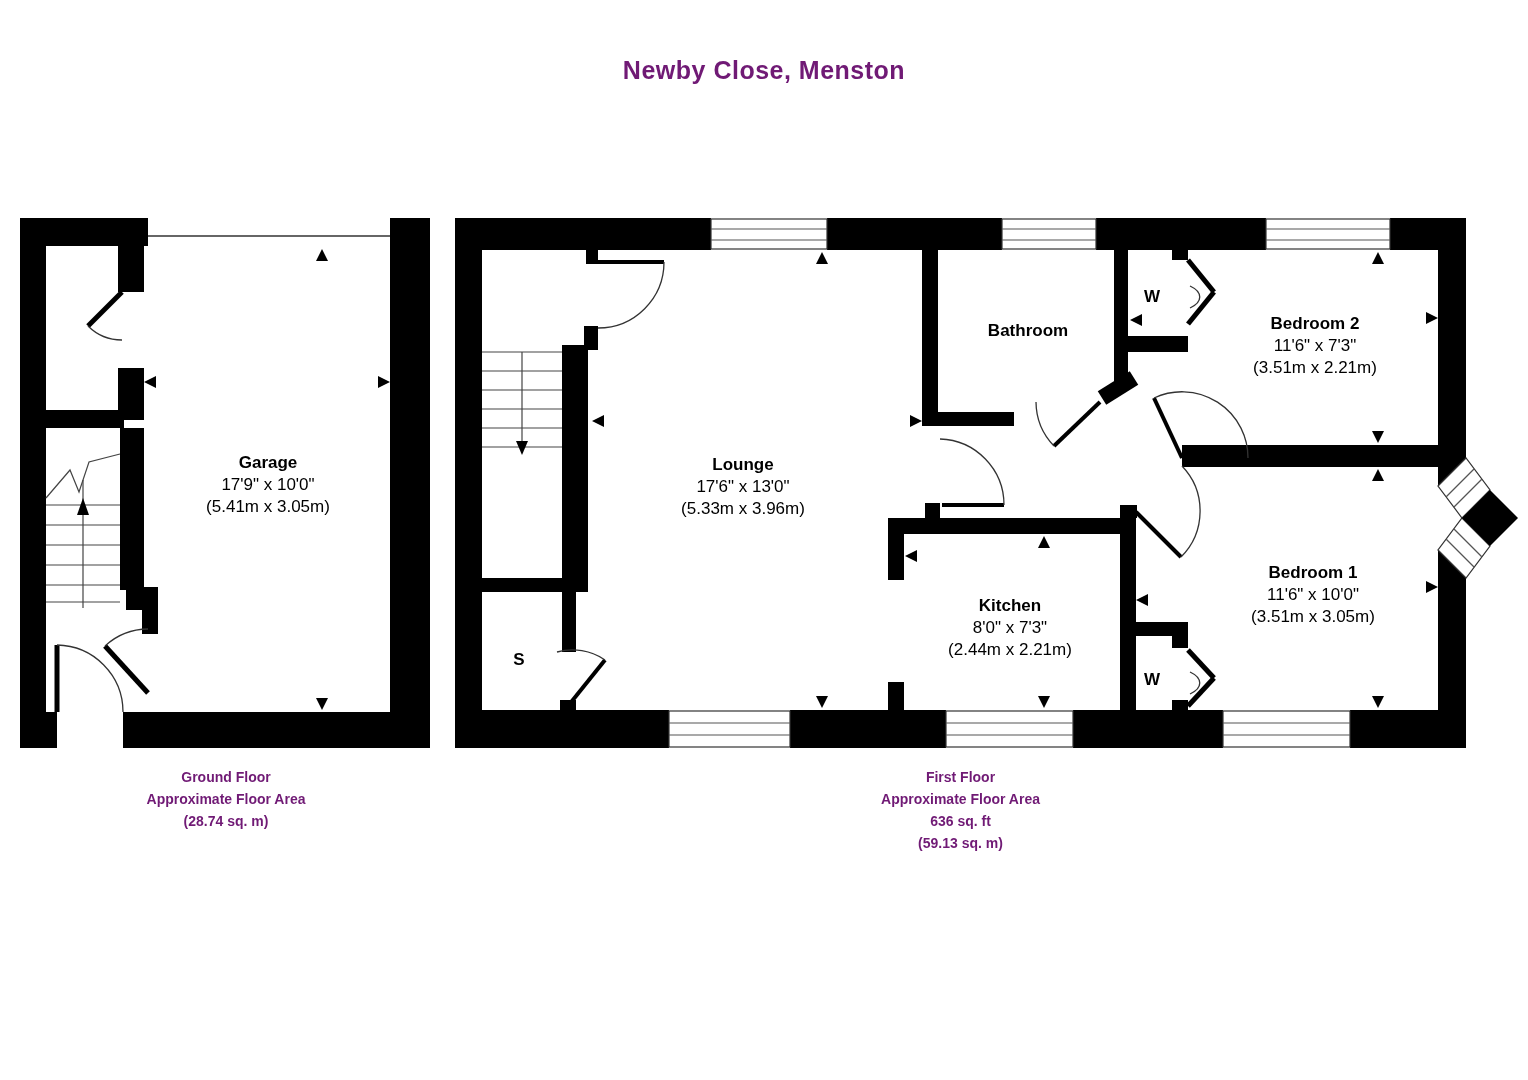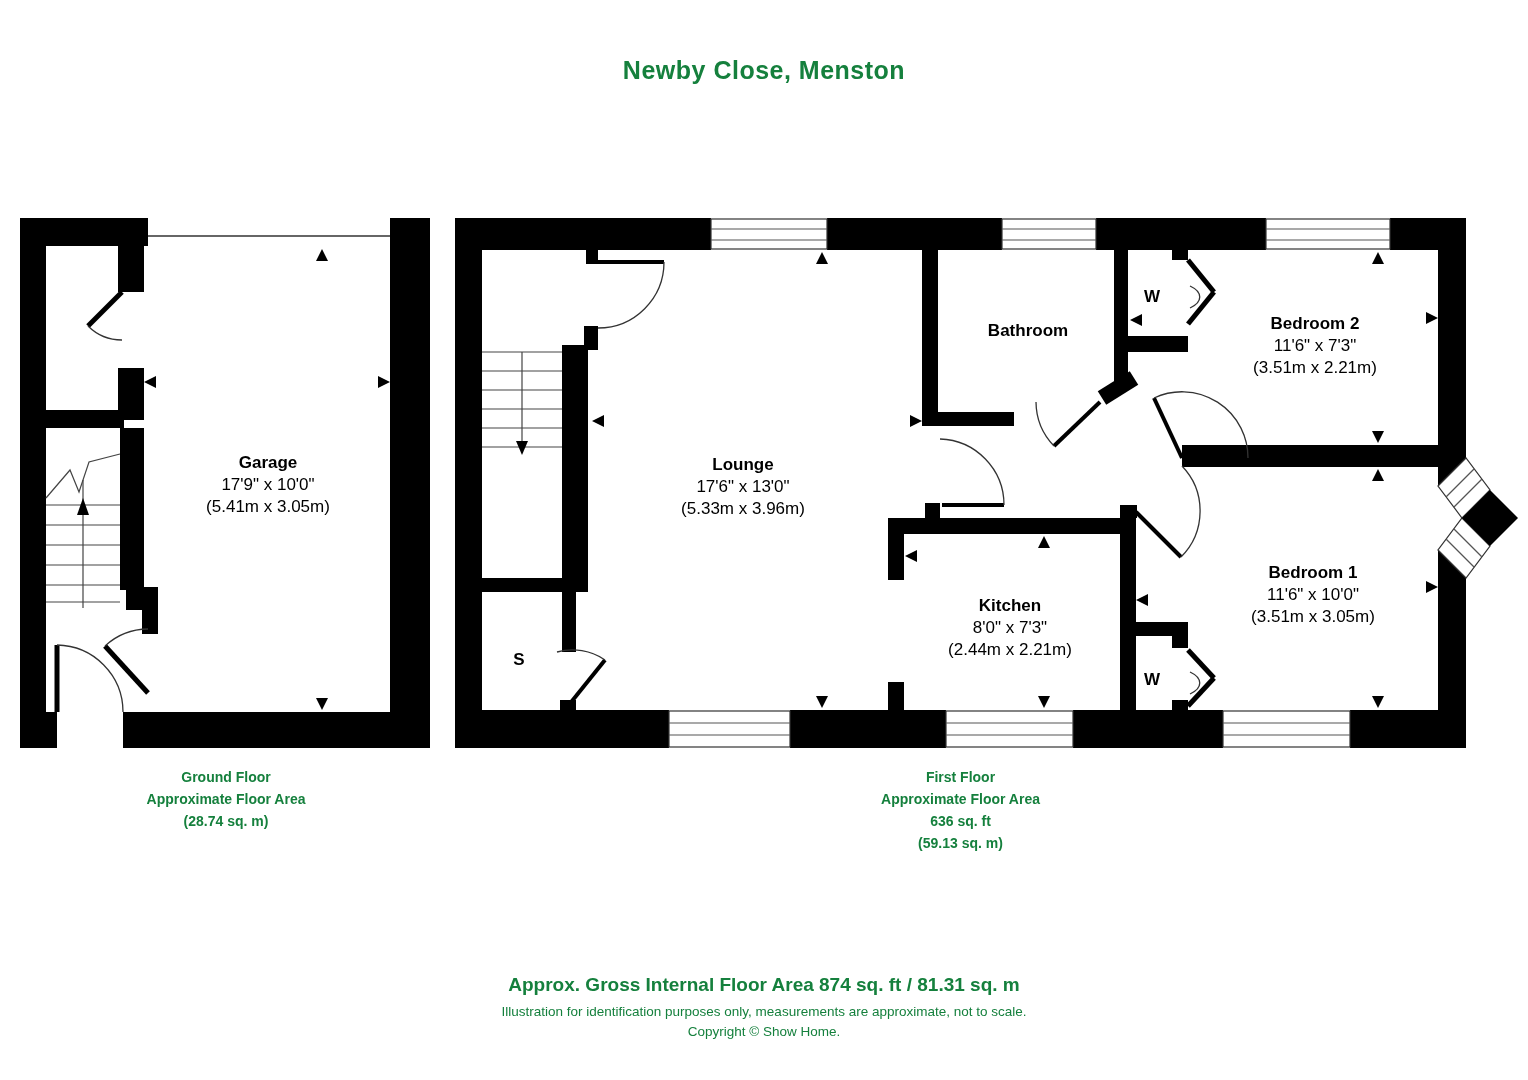--- a/index.html
+++ b/index.html
@@ -1,17 +1,17 @@
 <!DOCTYPE html>
 <html><head>
 <meta charset="utf-8">
 <style>
   html,body{margin:0;padding:0;background:#ffffff;}
   .page{position:relative;width:1528px;height:1080px;background:#fff;overflow:hidden;
-        font-family:"Liberation Sans",sans-serif;color:#15803d;}
+        font-family:"Liberation Sans",sans-serif;color:#701a75;}
   .plan-svg{position:absolute;left:0;top:0;}
   .title{position:absolute;left:0;top:56px;width:1528px;text-align:center;
          font-size:25px;font-weight:bold;letter-spacing:0.5px;}
   .caption{position:absolute;text-align:center;font-weight:bold;font-size:14px;line-height:22px;}
   .caption-ground{left:22px;top:766px;width:408px;}
   .caption-first{left:455px;top:766px;width:1011px;}
   .footer{position:absolute;left:0;top:974px;width:1528px;text-align:center;}
   .footer .gross{font-size:19px;font-weight:bold;margin-bottom:6px;}
   .footer .small{font-size:13.5px;line-height:20px;}
   svg text{font-family:"Liberation Sans",sans-serif;}
@@ -280,19 +280,14 @@
     <div>Approximate Floor Area</div>
     <div>(28.74 sq. m)</div>
   </div>
   <div class="caption caption-first">
     <div>First Floor</div>
     <div>Approximate Floor Area</div>
     <div>636 sq. ft</div>
     <div>(59.13 sq. m)</div>
   </div>
 
-  <div class="footer">
-    <div class="gross">Approx. Gross Internal Floor Area 874 sq. ft / 81.31 sq. m</div>
-    <div class="small">Illustration for identification purposes only, measurements are approximate, not to scale.</div>
-    <div class="small">Copyright © Show Home.</div>
-  </div>
 
 </div>
 
 </body></html>

